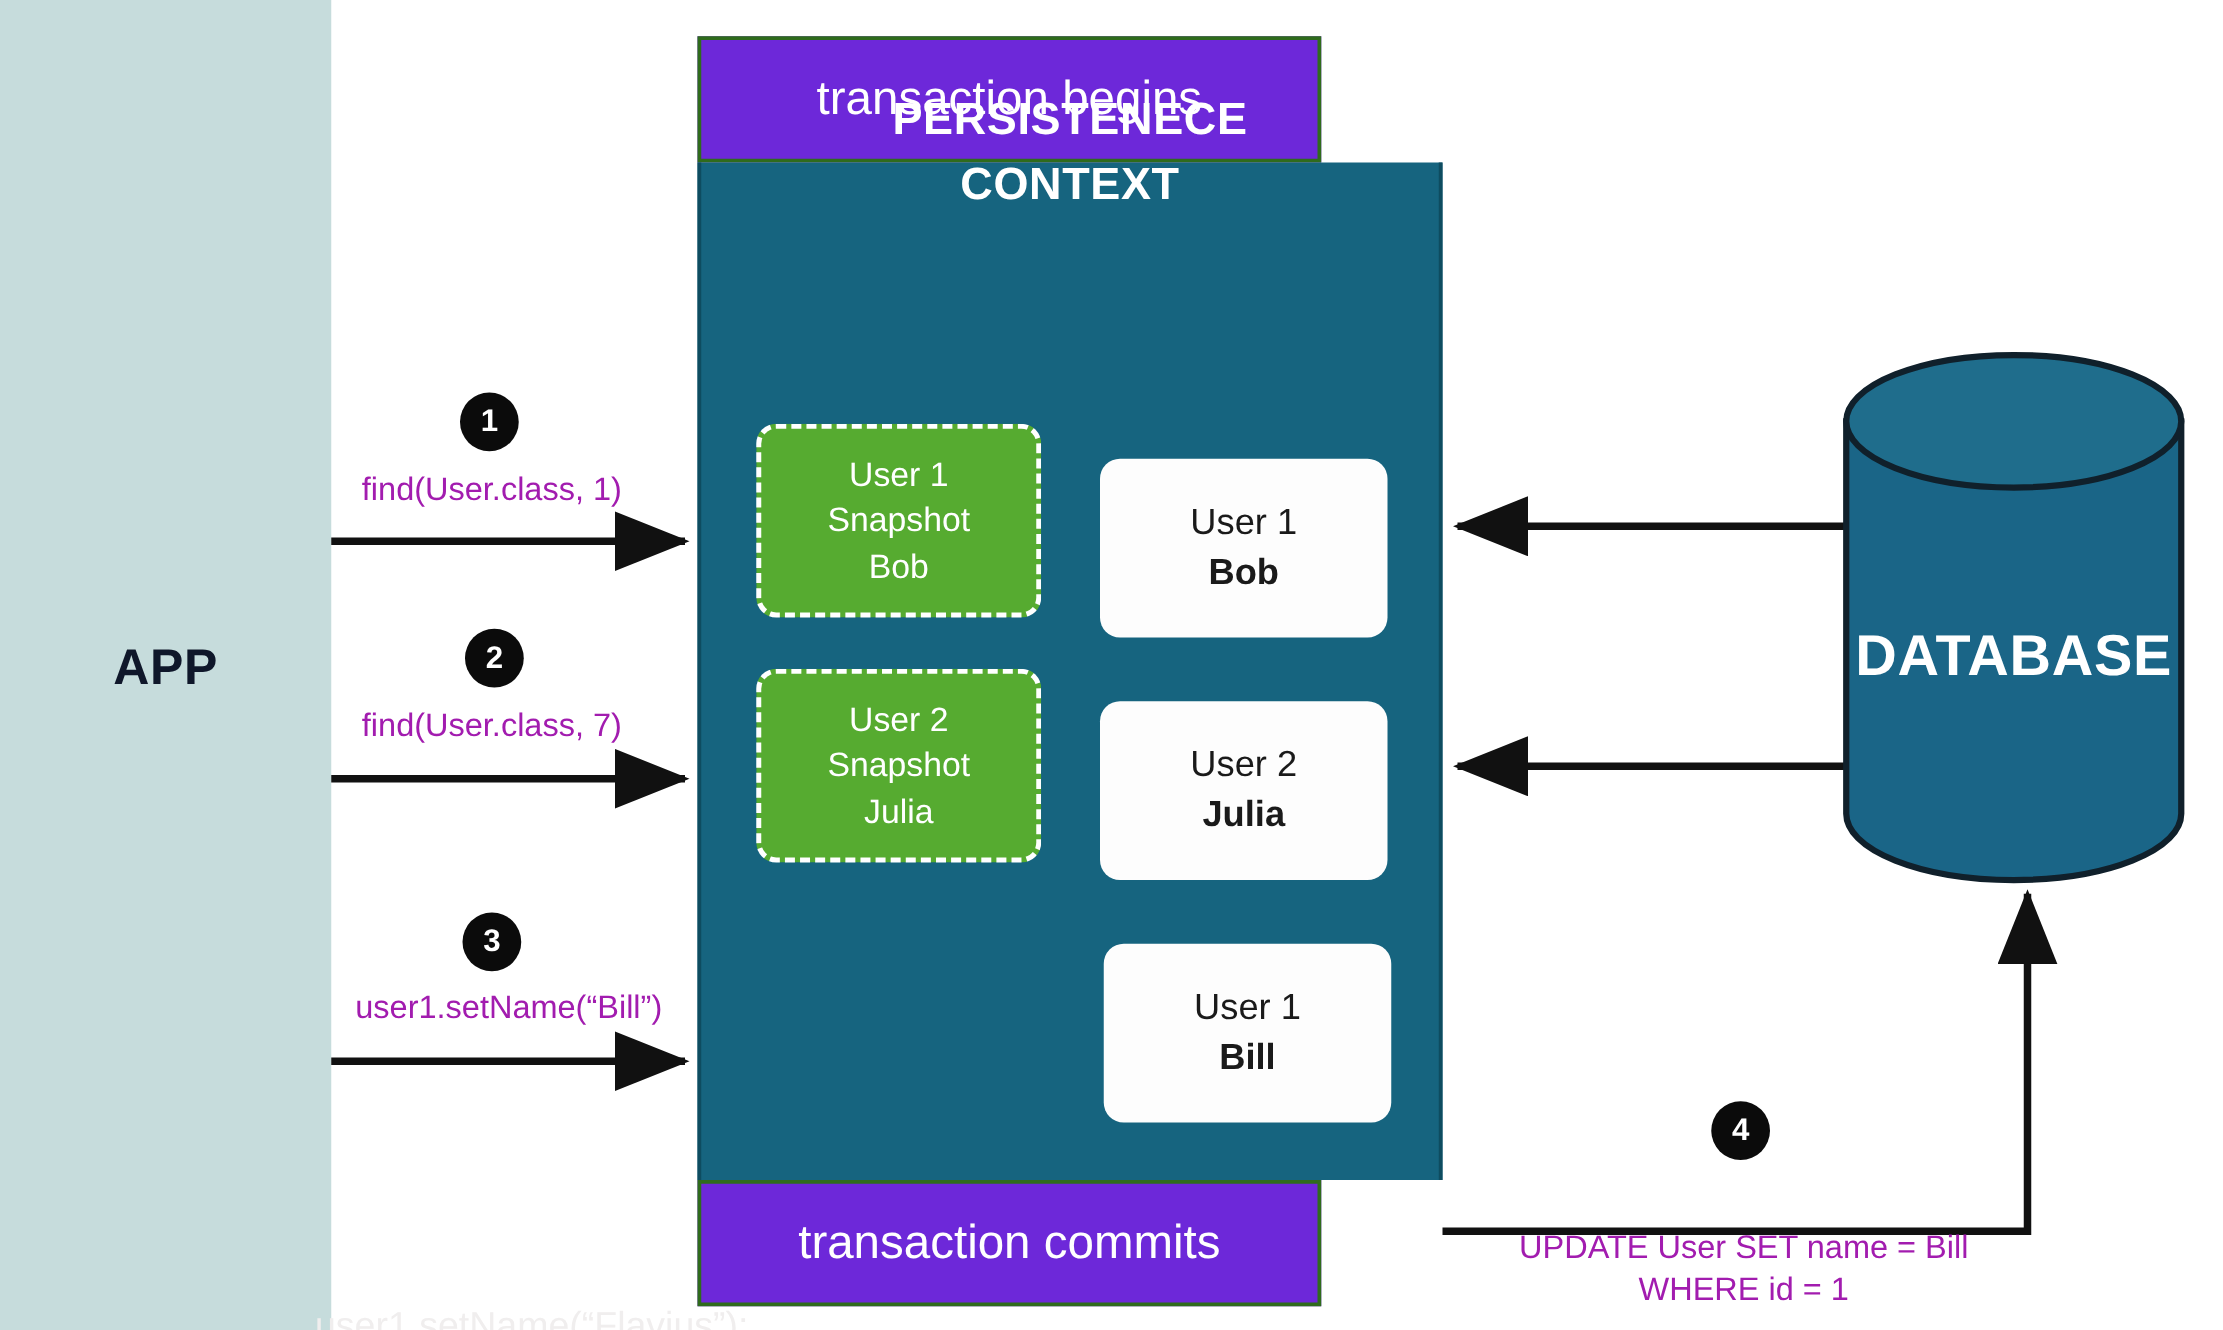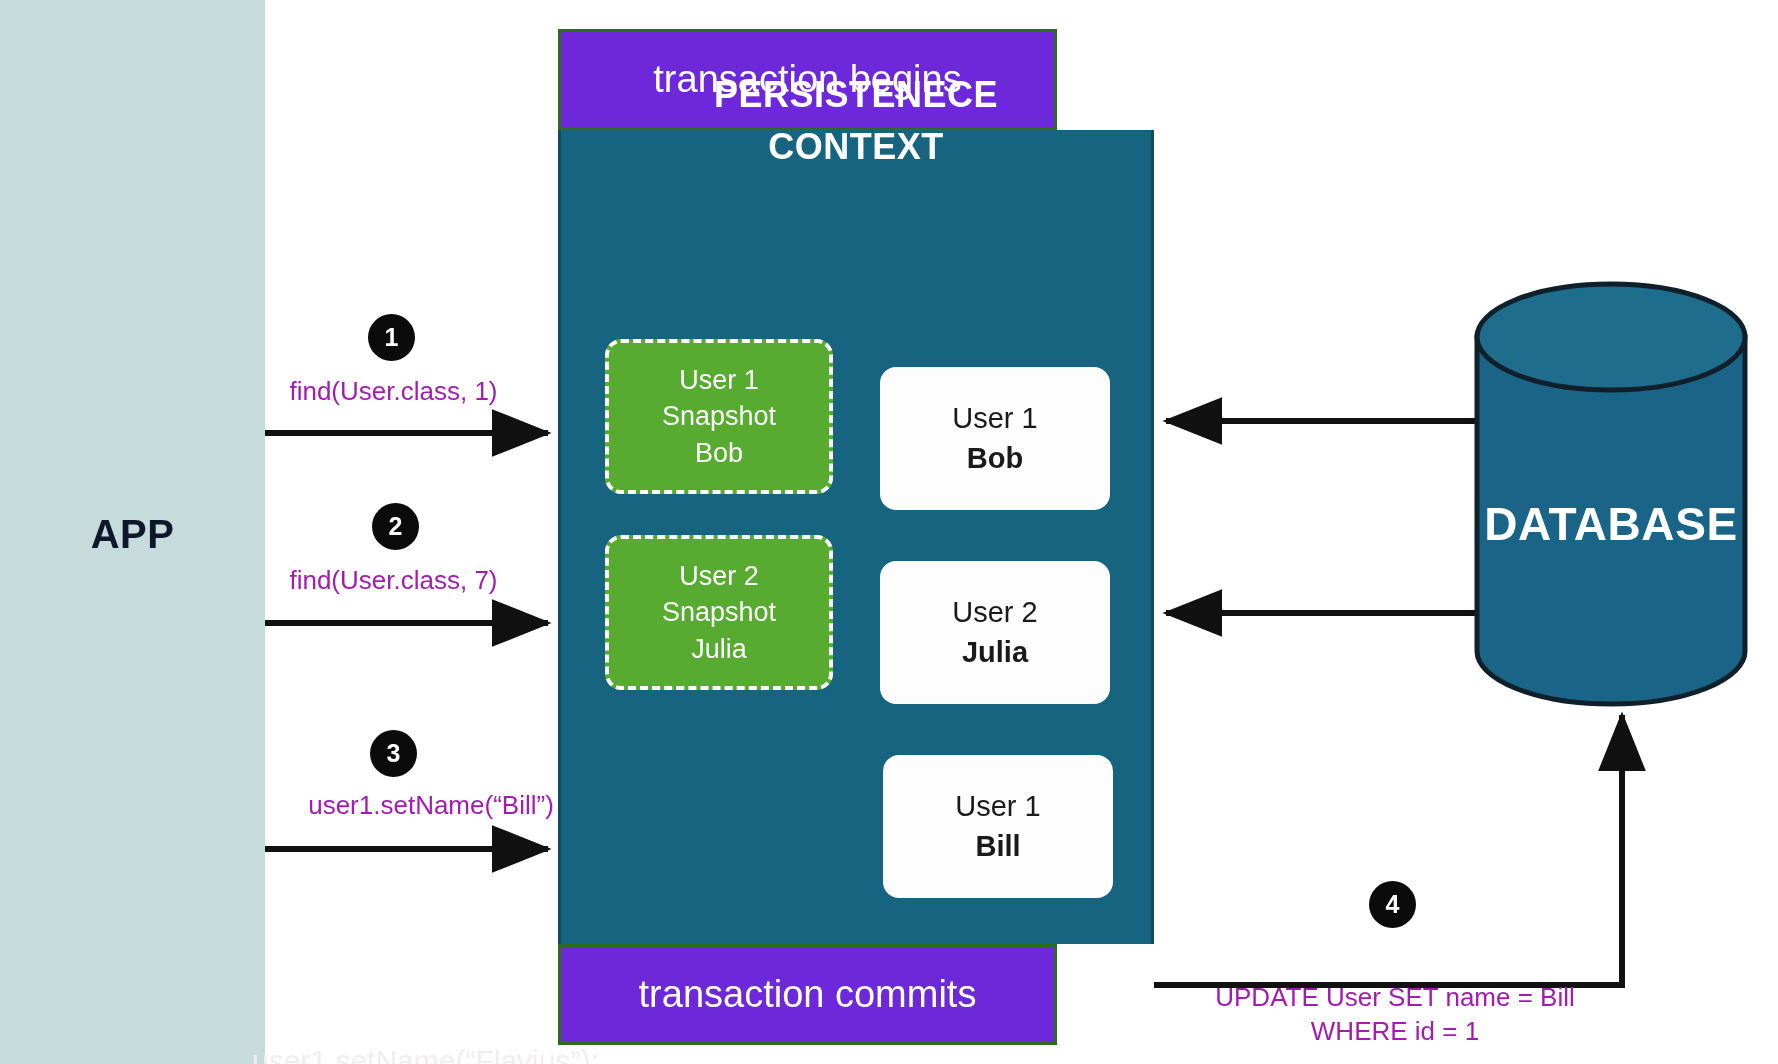--- a/index.html
+++ b/index.html
@@ -82,21 +82,21 @@
   .b3{left:370px;top:730px;}
   .b4{left:1369px;top:881px;}
 
   
   .cap{
     position:absolute;text-align:center;color:#a21caf;
     font-size:26px;white-space:nowrap;
   }
   .c1{left:286px;top:376px;width:215px;}
   .c2{left:286px;top:565px;width:215px;}
-  .c3{left:266px;top:790px;width:282px;padding-left:24px;}
+  .c3{left:266px;top:790px;width:282px;}
   .c4{left:1199px;top:942px;width:392px;margin-top:40px;}
   .c5{left:1199px;top:1016px;width:392px;}
 
   
   .ghost{
     position:absolute;left:252px;top:1044px;
     font-size:30px;color:#f0eeee;white-space:nowrap;
   }
 </style>
 </head>

